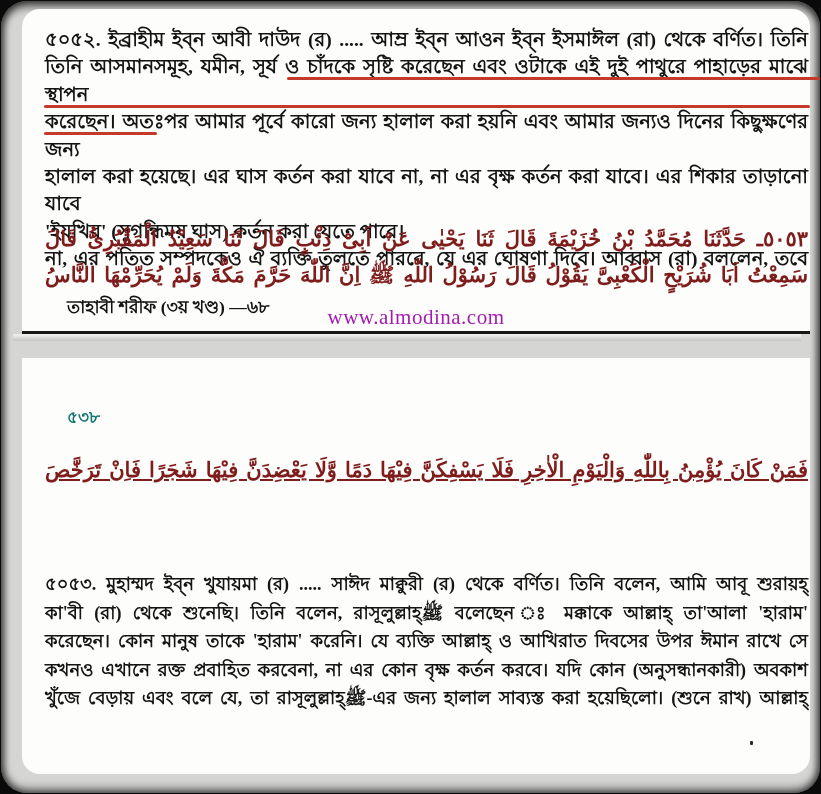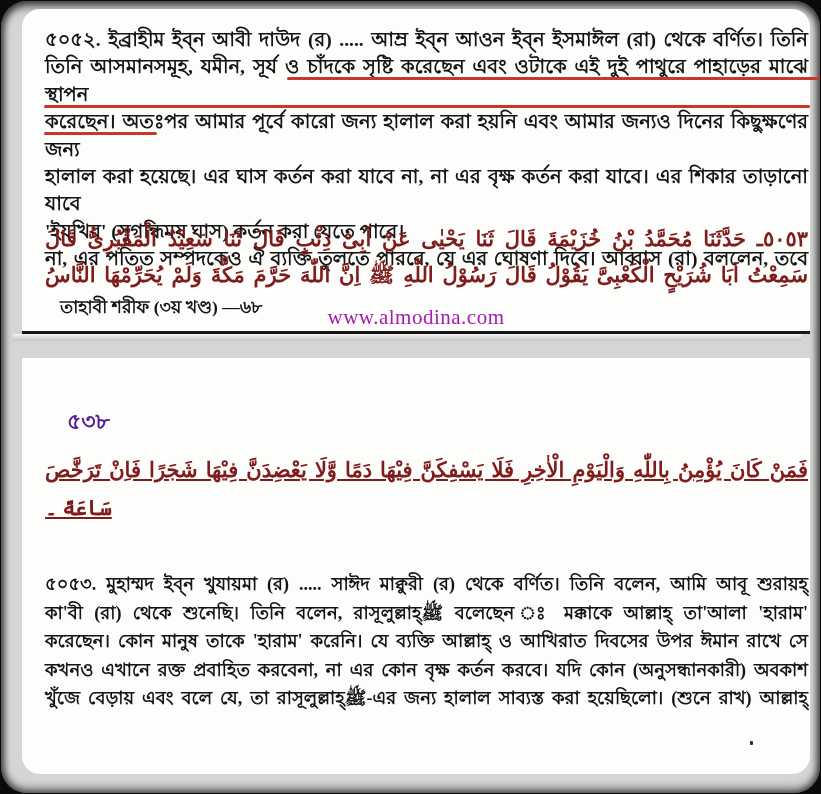--- a/index.html
+++ b/index.html
@@ -59,35 +59,35 @@
   .ar-para-2{left:23px;top:93px;width:763px;}
   .ar-para-2 .ar-line{line-height:38px;text-decoration:underline;}
   .ar-line.align-left{text-align:left;text-align-last:left;}
   
   .redline{position:absolute;height:3px;background:#c4392a;border-radius:2px;}
   .u1{left:265px;top:68px;width:533px;}
   .u2{left:22px;top:96px;width:766px;}
   .u3{left:22px;top:123px;width:113px;}
   
   .book-footer{
-    position:absolute;left:38px;top:285px;
+    position:absolute;left:45px;top:285px;
     font-size:17.5px;font-weight:700;color:#141414;
   }
   .watermark{
     position:absolute;left:0;right:0;top:296px;
     text-align:center;
     font-size:21px;color:#a21caf;
     font-family:"Liberation Serif","DejaVu Serif",serif;
     letter-spacing:.5px;
   }
   
   .p2-header{
     position:absolute;left:45px;top:46px;width:716px;
     display:flex;justify-content:space-between;align-items:baseline;
-    font-size:22px;font-weight:700;color:#4c1d95;
+    font-size:17px;font-weight:700;color:#0f766e;
   }
   .speck{position:absolute;width:3px;height:4px;background:#2a2a2a;border-radius:1px;}
 </style>
 </head>
 <body>
 
 <div class="matte"></div>
 
 <section class="page page-top">
 
@@ -116,21 +116,20 @@
 <div class="edge-strip"></div>
 
 <section class="page page-bottom">
 
   <div class="p2-header">
     <span>৫৩৮</span>
   </div>
 
   <div class="ar-para ar-para-2">
     <div class="ar-line">فَمَنْ كَانَ يُؤْمِنُ بِاللّٰهِ وَالْيَوْمِ الْاٰخِرِ فَلَا يَسْفِكَنَّ فِيْهَا دَمًا وَّلَا يَعْضِدَنَّ فِيْهَا شَجَرًا فَاِنْ تَرَخَّصَ</div>
-    <div class="ar-line align-left">سَاعَةً ۔</div>
   </div>
 
   <div class="bn-para para2">
     <div class="bn-line">৫০৫৩. মুহাম্মদ ইব্ন খুযায়মা (র) ..... সাঈদ মাক্বুরী (র) থেকে বর্ণিত। তিনি বলেন, আমি আবূ শুরায়হ্</div>
     <div class="bn-line">কা'বী (রা) থেকে শুনেছি। তিনি বলেন, রাসূলুল্লাহ্ﷺ বলেছেন ঃ মক্কাকে আল্লাহ্ তা'আলা 'হারাম'</div>
     <div class="bn-line">করেছেন। কোন মানুষ তাকে 'হারাম' করেনি। যে ব্যক্তি আল্লাহ্ ও আখিরাত দিবসের উপর ঈমান রাখে সে</div>
     <div class="bn-line">কখনও এখানে রক্ত প্রবাহিত করবেনা, না এর কোন বৃক্ষ কর্তন করবে। যদি কোন (অনুসন্ধানকারী) অবকাশ</div>
     <div class="bn-line">খুঁজে বেড়ায় এবং বলে যে, তা রাসূলুল্লাহ্ﷺ-এর জন্য হালাল সাব্যস্ত করা হয়েছিলো। (শুনে রাখ) আল্লাহ্</div>
 
   </div>

